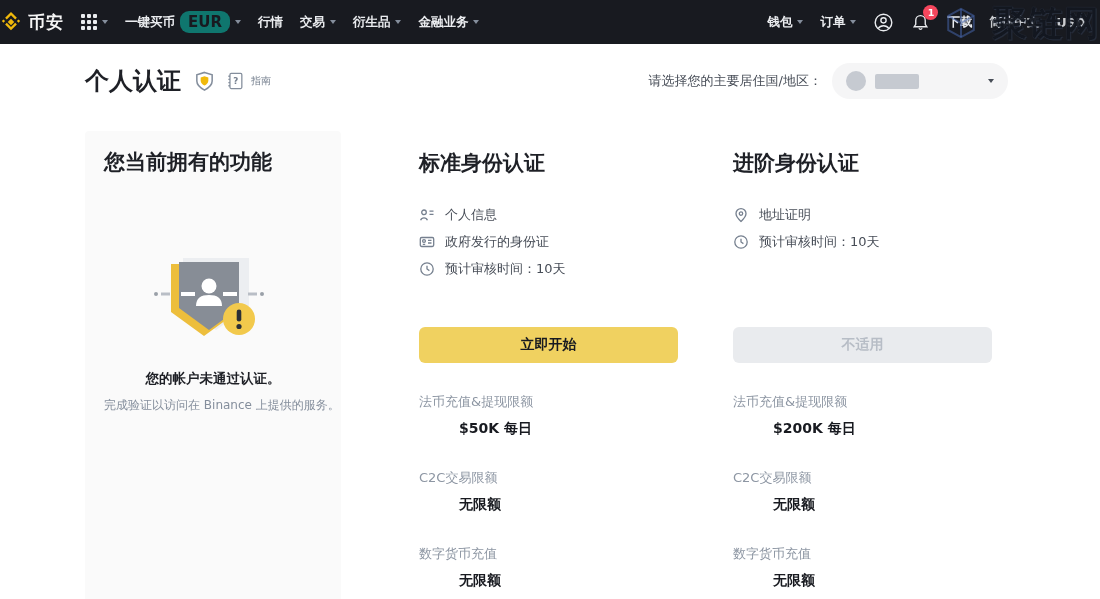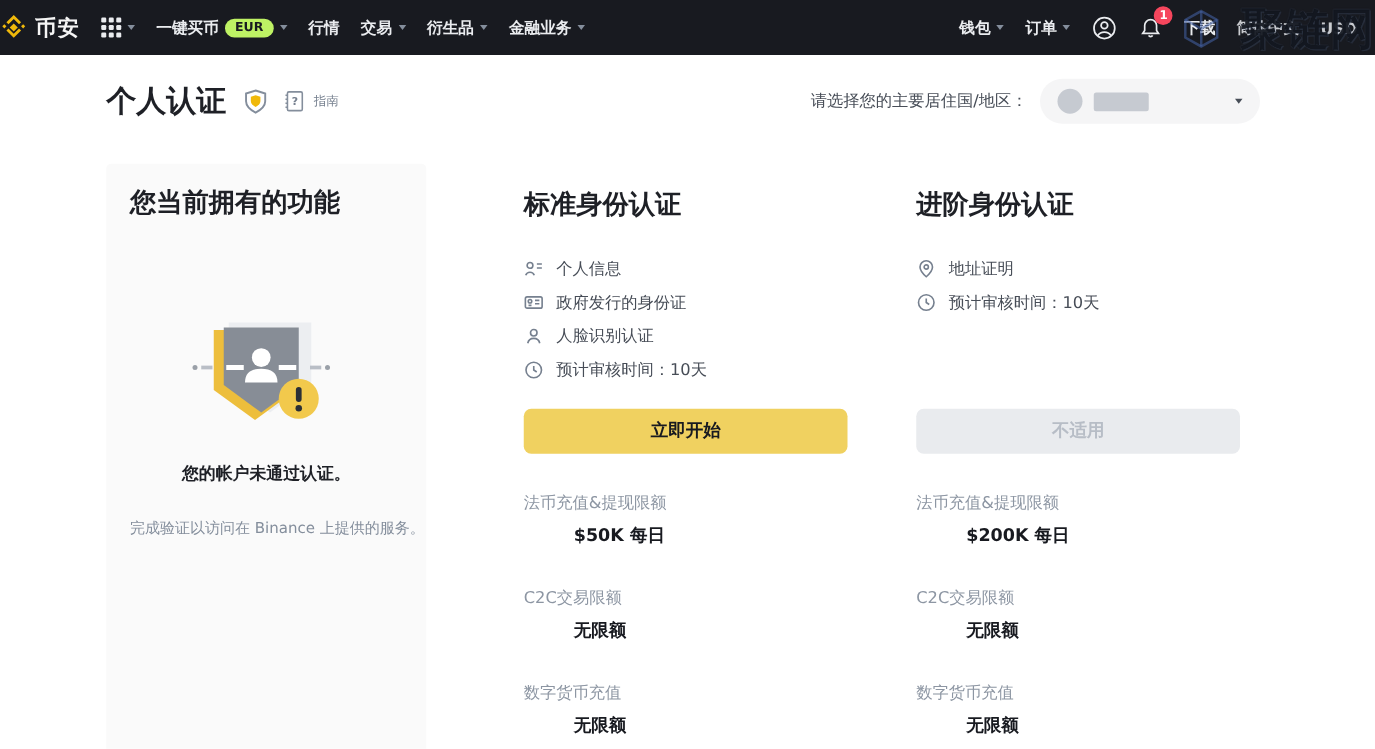--- a/index.html
+++ b/index.html
@@ -27,22 +27,22 @@
   .brand { display: flex; align-items: center; gap: 6px; cursor: pointer; }
   .brand-name { font-size: 17px; font-weight: bold; color: #f5f5f5; letter-spacing: 1px; }
   .nav-item { display: flex; align-items: center; gap: 5px; cursor: pointer; font-weight: 600; color: #eaecef; white-space: nowrap; }
   .caret {
     width: 0; height: 0; display: inline-block;
     border-left: 3.5px solid transparent;
     border-right: 3.5px solid transparent;
     border-top: 4.5px solid #848e9c;
   }
   .eur-badge {
-    background: #bef264; color: #181a20;
-    font-size: 10px; font-weight: bold;
+    background: #0f766e; color: #181a20;
+    font-size: 15px; font-weight: bold;
     padding: 2px 8px; border-radius: 9px;
   }
   .grid-icon { display: grid; grid-template-columns: repeat(3, 4px); gap: 2px; }
   .grid-icon i { width: 4px; height: 4px; background: #eaecef; border-radius: 1px; }
   .nav-right { margin-left: auto; display: flex; align-items: center; gap: 17px; }
   .icon-btn { position: relative; display: flex; align-items: center; cursor: pointer; }
   .noti-badge {
     position: absolute; top: -7px; right: -8px;
     background: #f6465d; color: #fff;
     min-width: 15px; height: 15px; border-radius: 8px;
@@ -89,21 +89,21 @@
   .content { display: flex; align-items: stretch; margin-top: 30px; }
 
   .left-card {
     width: 256px; min-height: 475px;
     background: #fafafa; border-radius: 4px;
     padding: 18px 19px; margin-right: 78px;
   }
   .card-title { font-size: 21px; font-weight: bold; color: #1e2026; line-height: 1.3; }
   .illustration { display: flex; justify-content: center; margin-top: 72px; }
   .card-status { margin-top: 26px; text-align: center; font-size: 13.5px; font-weight: bold; color: #1e2026; }
-  .card-desc { margin-top: 26px; text-align: center; font-size: 12px; color: #848e9c; white-space: nowrap; }
+  .card-desc { margin-top: 9px; text-align: center; font-size: 12px; color: #848e9c; white-space: nowrap; }
 
   .col { width: 259px; padding-top: 18px; }
   .col-middle { margin-right: 55px; }
   .col-title { font-size: 21px; font-weight: bold; color: #1e2026; }
   .features { list-style: none; margin-top: 24px; height: 126px; }
   .feature { display: flex; align-items: center; gap: 10px; height: 27px; font-size: 13px; color: #474d57; }
   .feature svg { flex: 0 0 auto; }
 
   .cta-btn {
     width: 100%; height: 36px;
@@ -286,27 +286,20 @@
         <li class="feature">
           <svg width="16" height="16" viewBox="0 0 16 16" fill="none" stroke="#76808f" stroke-width="1.3">
             <rect x="1.3" y="3.5" width="13.4" height="9" rx="1.4"></rect>
             <circle cx="5" cy="7" r="1.4"></circle>
             <path d="M9 6.3 h3.5 M9 9 h3.5 M3.8 10.3 h2.4"></path>
           </svg>
           <span>政府发行的身份证</span>
         </li>
         <li class="feature">
           <svg width="16" height="16" viewBox="0 0 16 16" fill="none" stroke="#76808f" stroke-width="1.3">
-            <circle cx="8" cy="5.2" r="2.6"></circle>
-            <path d="M3.2 13.6 a4.9 4.9 0 0 1 9.6 0"></path>
-          </svg>
-          <span>人脸识别认证</span>
-        </li>
-        <li class="feature">
-          <svg width="16" height="16" viewBox="0 0 16 16" fill="none" stroke="#76808f" stroke-width="1.3">
             <circle cx="8" cy="8" r="6.2"></circle>
             <path d="M8 4.8 V8 l2.4 1.6"></path>
           </svg>
           <span>预计审核时间：10天</span>
         </li>
       </ul>
       <button class="cta-btn cta-yellow">立即开始</button>
       <div class="limits">
         <div class="limit-group">
           <div class="limit-label">法币充值&amp;提现限额</div>

